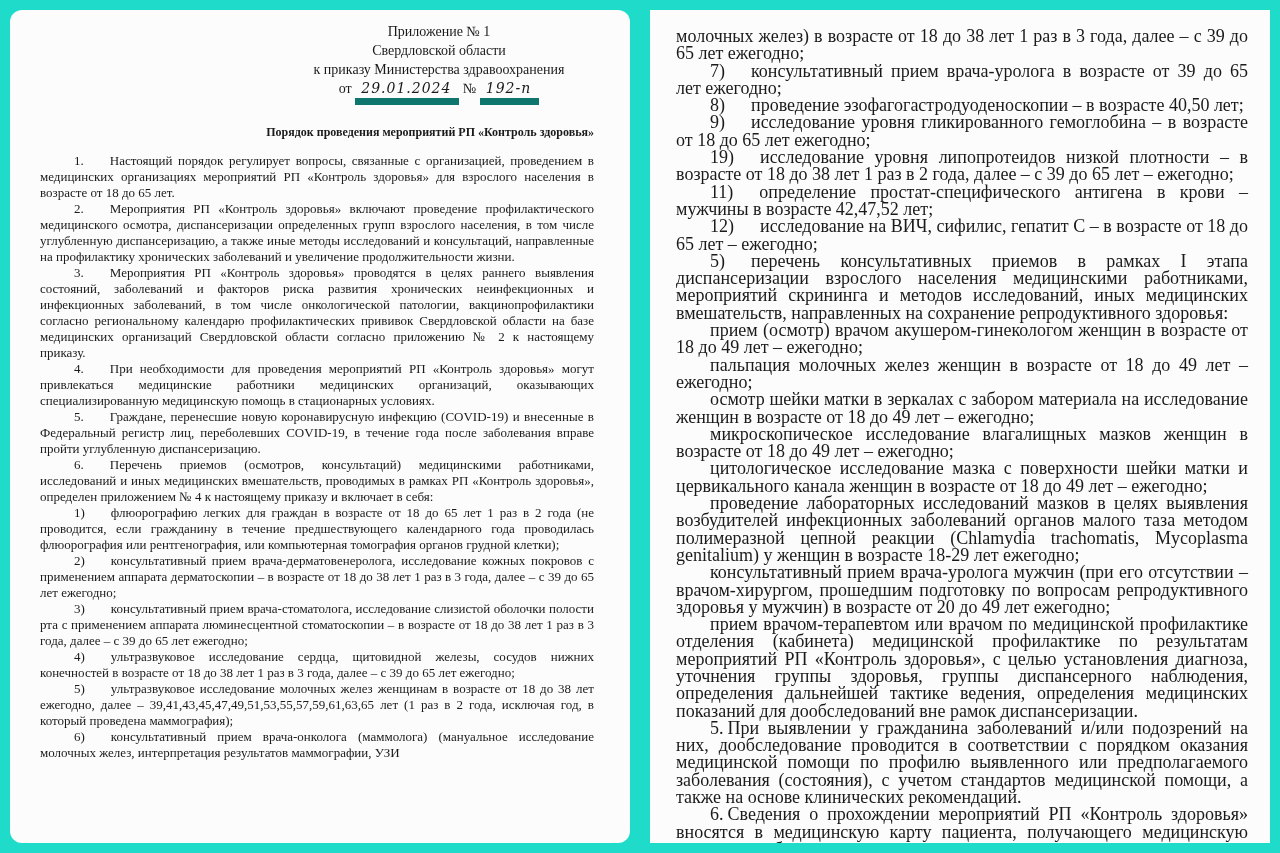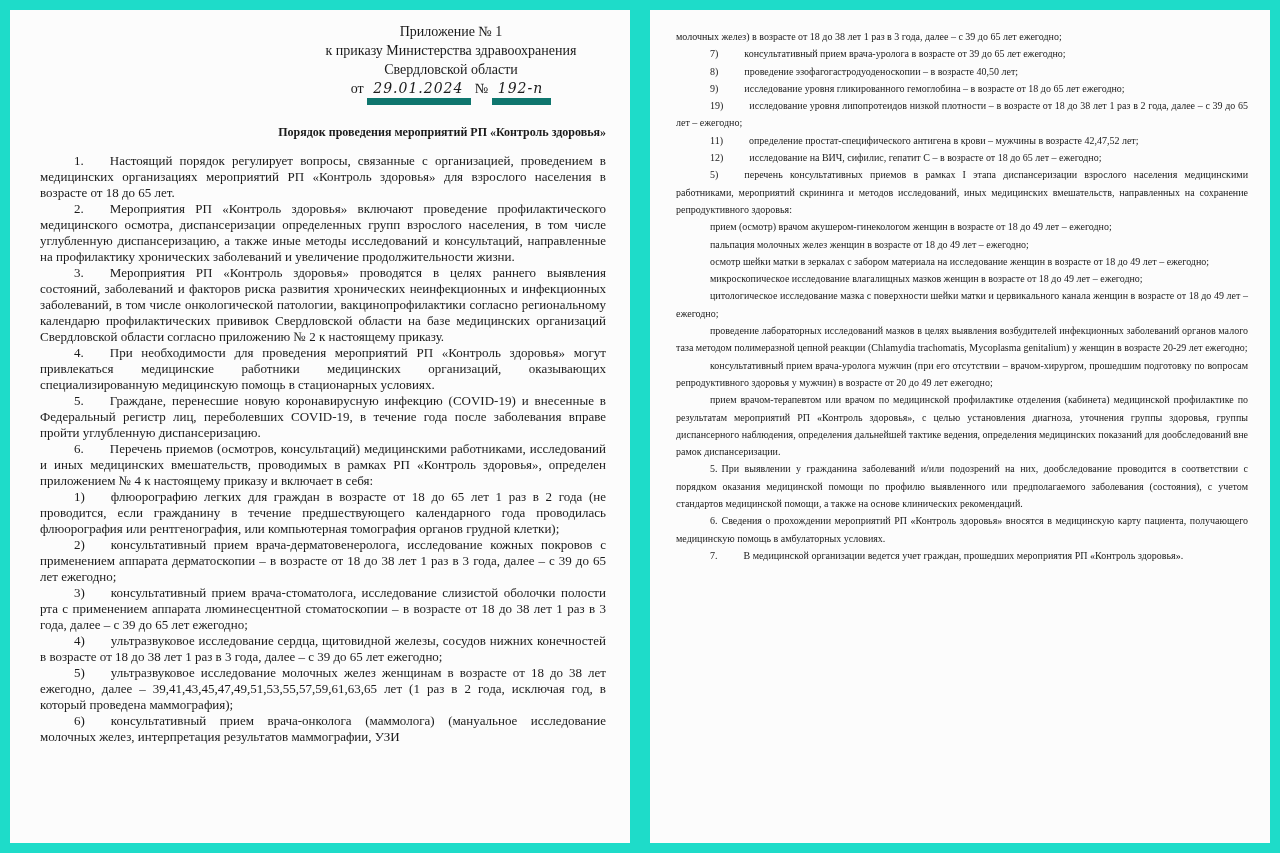--- a/index.html
+++ b/index.html
@@ -16,21 +16,21 @@
     padding: 10px;
     box-sizing: border-box;
     width: 1280px; height: 853px;
   }
   .page {
     background: #fcfcfc;
     width: 620px; height: 833px;
     box-sizing: border-box;
     overflow: hidden;
   }
-  .page-left  { padding: 12px 24px 0 30px; }
+  .page-left  { padding: 12px 36px 0 30px; border-radius: 12px; }
   .page-right { padding: 18px 22px 0 26px; }
 
   
   .doc-header {
     width: 310px;
     margin-left: auto;
     text-align: center;
     font-size: 14px;
     line-height: 19px;
   }
@@ -50,36 +50,36 @@
     margin: 20px 0 13px 0;
   }
 
   
   .para {
     margin: 0;
     text-align: justify;
     text-indent: 34px;
   }
   .page-left  .para { font-size: 13px; line-height: 16px; }
-  .page-right .para { font-size: 10px;   line-height: 17.3px; }
+  .page-right .para { font-size: 18px;   line-height: 17.3px; }
   .para.noindent { text-indent: 0; }
   .pnum:empty { padding: 0; }
   .pnum { padding-right: 4px; }
   .para.tabnum .pnum { padding-right: 26px; }
 </style>
 </head>
 <body>
 
 <div class="spread">
 
   <div class="page page-left">
     <div class="doc-header">
       <div>Приложение № 1</div>
+      <div>Свердловской области</div>
       <div>к приказу Министерства здравоохранения</div>
-      <div>Свердловской области</div>
       <div class="date-line">
         <span>от</span>
         <span class="handwritten">29.01.2024</span>
         <span>№</span>
         <span class="handwritten">192-п</span>
       </div>
     </div>
 
     <div class="doc-title">Порядок проведения мероприятий РП «Контроль здоровья»</div>
 
@@ -104,21 +104,21 @@
     <p class="para tabnum"><span class="pnum">9)</span><span>исследование уровня гликированного гемоглобина – в возрасте от 18 до 65 лет ежегодно;</span></p>
     <p class="para tabnum"><span class="pnum">19)</span><span>исследование уровня липопротеидов низкой плотности – в возрасте от 18 до 38 лет 1 раз в 2 года, далее – с 39 до 65 лет – ежегодно;</span></p>
     <p class="para tabnum"><span class="pnum">11)</span><span>определение простат-специфического антигена в крови – мужчины в возрасте 42,47,52 лет;</span></p>
     <p class="para tabnum"><span class="pnum">12)</span><span>исследование на ВИЧ, сифилис, гепатит С – в возрасте от 18 до 65 лет – ежегодно;</span></p>
     <p class="para tabnum"><span class="pnum">5)</span><span>перечень консультативных приемов в рамках I этапа диспансеризации взрослого населения медицинскими работниками, мероприятий скрининга и методов исследований, иных медицинских вмешательств, направленных на сохранение репродуктивного здоровья:</span></p>
     <p class="para"><span class="pnum"></span><span>прием (осмотр) врачом акушером-гинекологом женщин в возрасте от 18 до 49 лет – ежегодно;</span></p>
     <p class="para"><span class="pnum"></span><span>пальпация молочных желез женщин в возрасте от 18 до 49 лет – ежегодно;</span></p>
     <p class="para"><span class="pnum"></span><span>осмотр шейки матки в зеркалах с забором материала на исследование женщин в возрасте от 18 до 49 лет – ежегодно;</span></p>
     <p class="para"><span class="pnum"></span><span>микроскопическое исследование влагалищных мазков женщин в возрасте от 18 до 49 лет – ежегодно;</span></p>
     <p class="para"><span class="pnum"></span><span>цитологическое исследование мазка с поверхности шейки матки и цервикального канала женщин в возрасте от 18 до 49 лет – ежегодно;</span></p>
-    <p class="para"><span class="pnum"></span><span>проведение лабораторных исследований мазков в целях выявления возбудителей инфекционных заболеваний органов малого таза методом полимеразной цепной реакции (Chlamydia trachomatis, Mycoplasma genitalium) у женщин в возрасте 20-29 лет ежегодно;</span></p>
+    <p class="para"><span class="pnum"></span><span>проведение лабораторных исследований мазков в целях выявления возбудителей инфекционных заболеваний органов малого таза методом полимеразной цепной реакции (Chlamydia trachomatis, Mycoplasma genitalium) у женщин в возрасте 18-29 лет ежегодно;</span></p>
     <p class="para"><span class="pnum"></span><span>консультативный прием врача-уролога мужчин (при его отсутствии – врачом-хирургом, прошедшим подготовку по вопросам репродуктивного здоровья у мужчин) в возрасте от 20 до 49 лет ежегодно;</span></p>
     <p class="para"><span class="pnum"></span><span>прием врачом-терапевтом или врачом по медицинской профилактике отделения (кабинета) медицинской профилактике по результатам мероприятий РП «Контроль здоровья», с целью установления диагноза, уточнения группы здоровья, группы диспансерного наблюдения, определения дальнейшей тактике ведения, определения медицинских показаний для дообследований вне рамок диспансеризации.</span></p>
     <p class="para"><span class="pnum">5.</span><span>При выявлении у гражданина заболеваний и/или подозрений на них, дообследование проводится в соответствии с порядком оказания медицинской помощи по профилю выявленного или предполагаемого заболевания (состояния), с учетом стандартов медицинской помощи, а также на основе клинических рекомендаций.</span></p>
     <p class="para"><span class="pnum">6.</span><span>Сведения о прохождении мероприятий РП «Контроль здоровья» вносятся в медицинскую карту пациента, получающего медицинскую помощь в амбулаторных условиях.</span></p>
     <p class="para tabnum"><span class="pnum">7.</span><span>В медицинской организации ведется учет граждан, прошедших мероприятия РП «Контроль здоровья».</span></p>
   </div>
 
 </div>
 
 </body></html>

